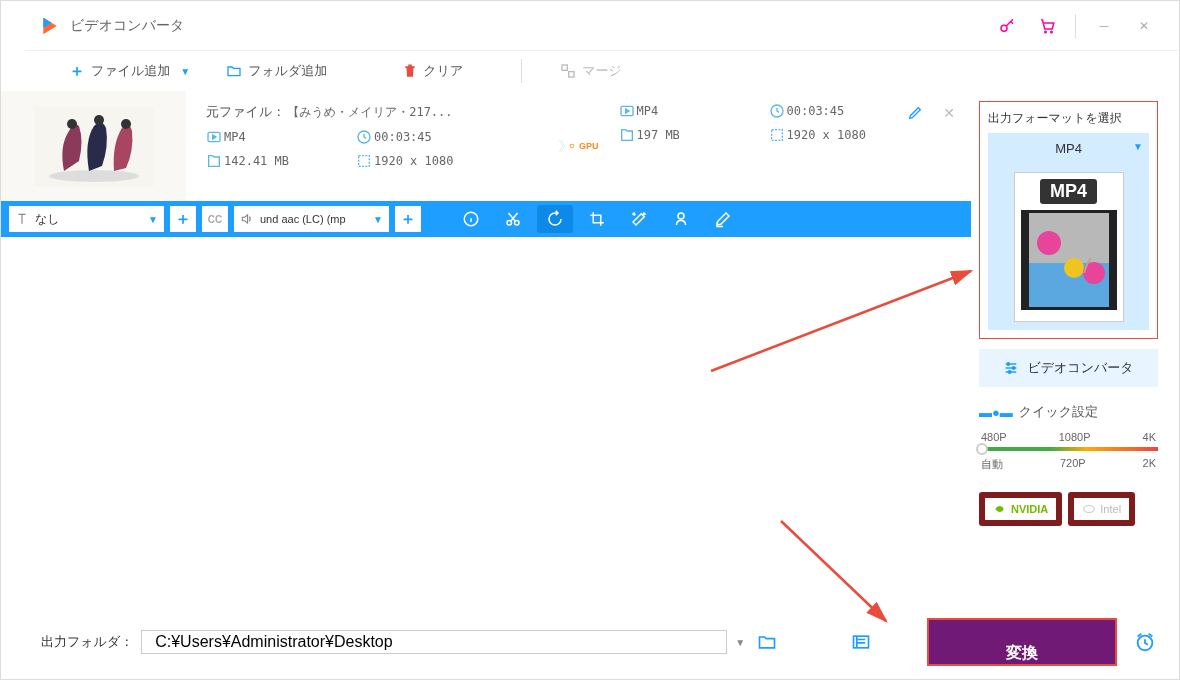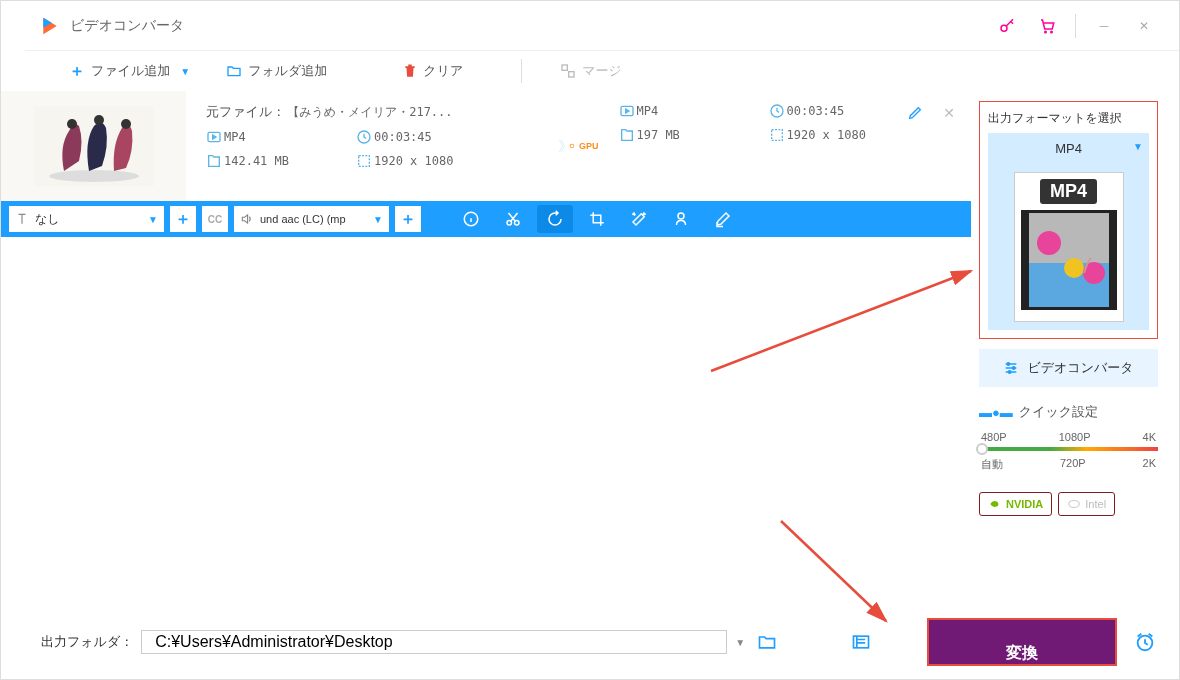--- a/index.html
+++ b/index.html
@@ -40,21 +40,21 @@
 .format-preview { background: #d4ecff; padding: 8px; display: flex; justify-content: center; }
 .preview-card { width: 110px; height: 150px; background: #fff; border: 1px solid #ccc; display: flex; flex-direction: column; align-items: center; padding: 6px; }
 .mp4-badge { background: #333; color: #fff; font-weight: bold; font-size: 18px; padding: 2px 10px; border-radius: 3px; margin-bottom: 6px; }
 .preview-img { width: 96px; height: 100px; background: linear-gradient(#ccc, #6db3e8); position: relative; border: 3px solid #222; border-left: 8px solid #222; border-right: 8px solid #222; }
 .param-btn { background: #e8f4ff; padding: 10px; text-align: center; font-size: 13px; cursor: pointer; display: flex; align-items: center; justify-content: center; gap: 8px; }
 .quick-set { padding: 6px 0; }
 .quick-title { font-size: 13px; color: #555; margin-bottom: 10px; display: flex; align-items: center; gap: 6px; }
 .slider-labels { display: flex; justify-content: space-between; font-size: 11px; color: #666; padding: 0 2px; margin-bottom: 4px; }
 .slider-track { height: 4px; background: linear-gradient(to right, #4a4 0%, #4a4 40%, #fa0 60%, #e44 100%); position: relative; margin-bottom: 6px; }
 .slider-thumb { position: absolute; left: -3px; top: -4px; width: 12px; height: 12px; border-radius: 50%; background: #fff; border: 2px solid #ccc; }
-.gpu-badge { border: 1px solid #7f1d1d; padding: 4px 8px; font-size: 11px; display: inline-flex; align-items: center; gap: 4px; border-radius: 3px; margin-right: 6px; }
+.gpu-badge { border: 6px solid #7f1d1d; padding: 4px 8px; font-size: 11px; display: inline-flex; align-items: center; gap: 4px; border-radius: 3px; margin-right: 6px; }
 .gpu-row { display: flex; }
 .bottom-bar { position: absolute; bottom: 12px; left: 0; right: 0; height: 50px; display: flex; align-items: center; padding: 0 14px 0 40px; gap: 8px; }
 .out-label { font-size: 13px; color: #333; }
 .out-input { width: 586px; height: 24px; border: 1px solid #ccc; padding: 0 13px; font-size: 16px; }
 .bottom-icon { color: #1e9fff; cursor: pointer; width: 28px; height: 28px; display: flex; align-items: center; justify-content: center; font-size: 18px; }
 .convert-btn { background: #701a75; color: #fff; font-size: 16px; font-weight: bold; width: 190px; height: 48px; display: flex; align-items: flex-end; justify-content: center; cursor: pointer; border: 2px solid #e74c3c; }
 .arrow-line { position: absolute; pointer-events: none; }
 .dancers { width: 120px; height: 80px; }
 </style>
 </head>

